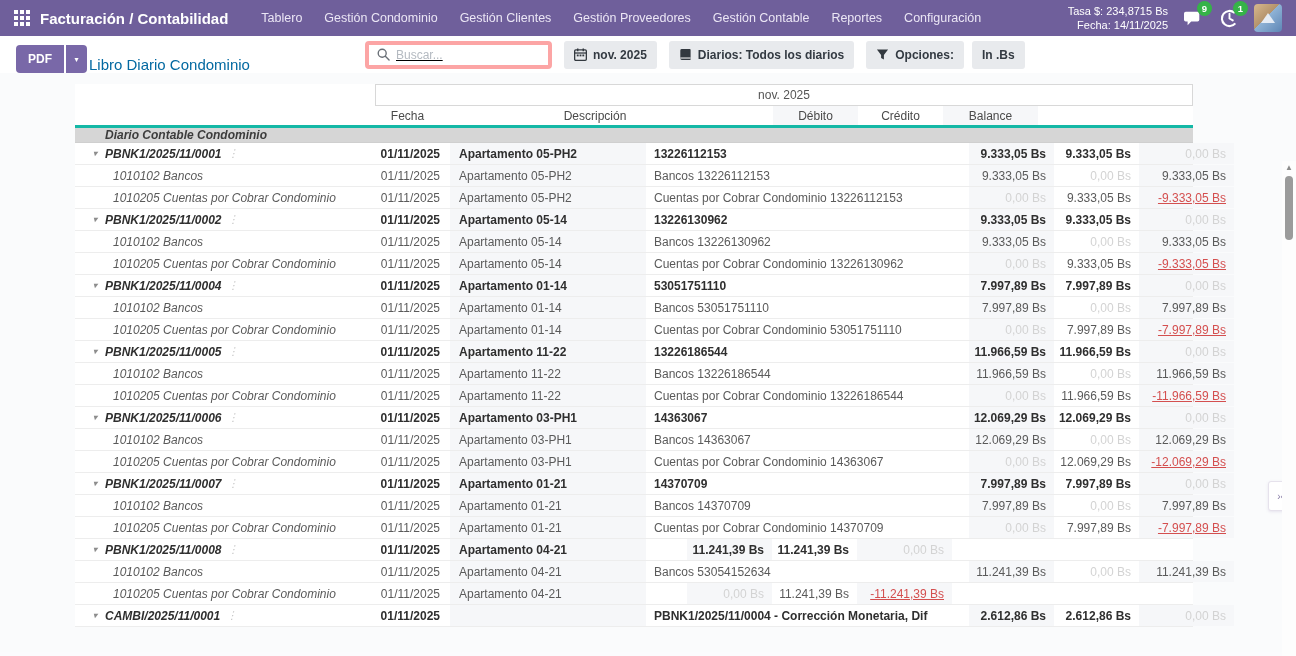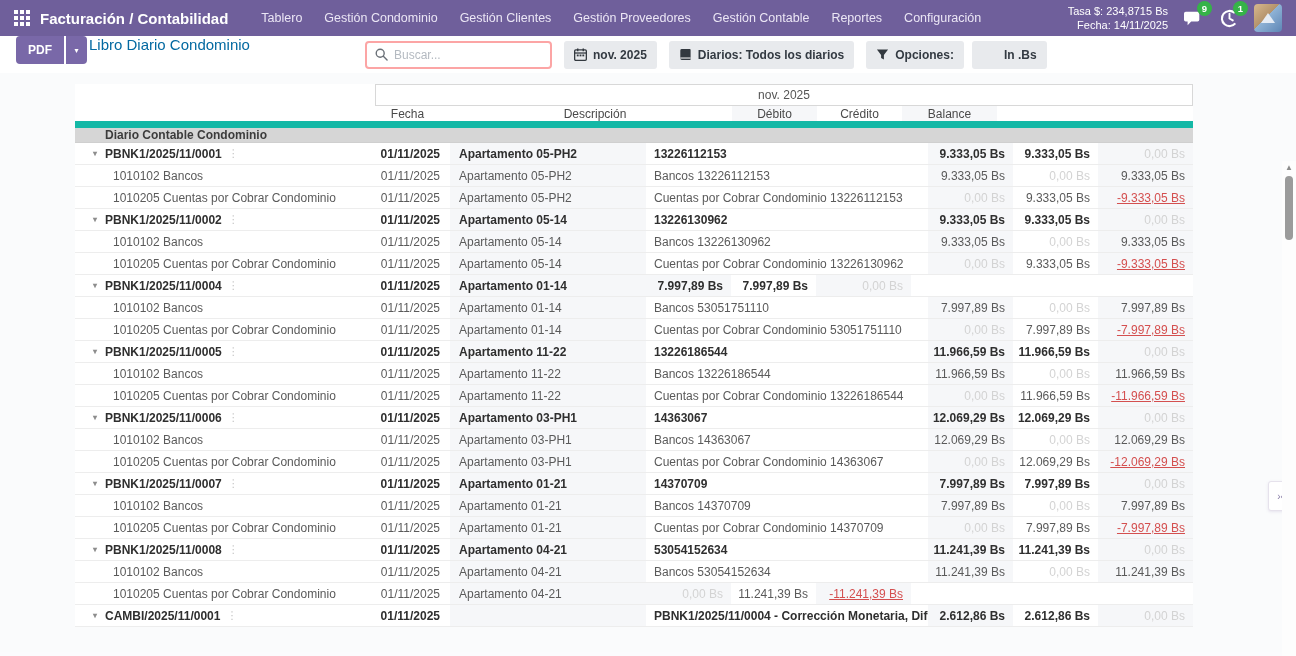--- a/index.html
+++ b/index.html
@@ -12,45 +12,45 @@
   .brand { font-size:15px; font-weight:bold; color:#fff; margin-right:22px; white-space:nowrap; }
   .nav-item { font-size:12.5px; color:#ebe6f5; padding:12px 11px; line-height:40px; white-space:nowrap; cursor:pointer; }
   .nav-right { margin-left:auto; display:flex; align-items:center; gap:14px; padding-right:4px; }
   .rate { font-size:11px; line-height:1.3; text-align:right; color:#fff; white-space:nowrap; }
   .icon-wrap { position:relative; width:22px; height:22px; display:flex; align-items:center; justify-content:center; cursor:pointer; }
   .badge { position:absolute; top:-6px; right:-8px; min-width:15px; height:15px; padding:0 3px; background:#35b348; color:#fff; font-size:9.5px; font-weight:bold; border-radius:8px; display:flex; align-items:center; justify-content:center; }
   .avatar { width:28px; height:28px; border-radius:4px; background:linear-gradient(135deg,#d8b98e 0%,#b4936c 45%,#8fb3d6 46%,#5d86b5 100%); position:relative; overflow:hidden; cursor:pointer; }
   .avatar:after { content:""; position:absolute; left:7px; top:9px; width:14px; height:10px; background:#eef3f8; clip-path:polygon(50% 0,100% 100%,0 100%); opacity:.9; }
 
   
-  .control-panel { position:relative; height:37px; background:#fff; display:flex; align-items:flex-start; padding-left:16px; }
+  .control-panel { position:relative; height:37px; background:#fff; display:flex; align-items:flex-end; padding-left:16px; }
   .pdf-group { display:flex; align-items:center; }
   .pdf-main { height:28px; padding:0 12px; background:#7968a8; color:#fff; font-size:12px; font-weight:bold; border:none; border-radius:4px 0 0 4px; cursor:pointer; display:flex; align-items:center; }
   .pdf-caret { height:28px; width:21px; margin-left:2px; background:#7968a8; color:#fff; border:none; border-radius:0 4px 4px 0; cursor:pointer; display:flex; align-items:center; justify-content:center; font-size:8px; }
   .view-title { margin-left:2px; font-size:15px; color:#0369a1; white-space:nowrap; }
   .cp-center { position:absolute; left:365px; top:4px; height:29px; display:flex; align-items:center; }
-  .search-box { width:187px; height:28px; border:2px solid #fca5a5; border-radius:4px; background:#fff; display:flex; align-items:center; padding:0 8px; }
+  .search-box { width:187px; height:28px; border:4px solid #fca5a5; border-radius:4px; background:#fff; display:flex; align-items:center; padding:0 8px;text-decoration:underline; }
   .search-box input { border:none; outline:none; flex:1; font-size:12px; color:#444; font-family:"Liberation Sans",sans-serif; background:transparent; min-width:0; }
   .search-box input::placeholder { color:#b4bac1; }
   .cp-btn { height:28px; margin-left:12px; padding:0 10px; background:#e8eaed; border:none; border-radius:3px; color:#333a42; font-size:12px; font-weight:bold; display:flex; align-items:center; gap:6px; white-space:nowrap; cursor:pointer; }
   .cp-btn.slim { margin-left:8px; font-weight:normal; }
   .cp-icon { width:13px; height:13px; flex:0 0 auto; }
 
   
   .content { position:relative; width:1296px; height:579px; background:#fafbfc; }
   .sheet { position:absolute; left:75px; top:11px; width:1118px; background:#fff; font-size:12px; color:#5a5a5a; }
   .period-row { margin-left:300px; width:818px; height:22px; border:1px solid #d8d8d8; display:flex; align-items:center; justify-content:center; color:#555; background:#fff; }
-  .head-row { display:flex; height:22px; align-items:center; border-bottom:7px solid #14b8a6; color:#4a4a4a; }
+  .head-row { display:flex; height:22px; align-items:center; border-bottom:3px solid #14b8a6; color:#4a4a4a; }
   .head-row .cell { text-align:center; height:100%; display:flex; align-items:center; justify-content:center; }
   .cell { flex:0 0 auto; overflow:hidden; white-space:nowrap; height:100%; display:flex; align-items:center; }
-  .c-name { width:300px; }
+  .c-name { width:300px;font-style:italic; }
   .c-fecha { width:75px; justify-content:flex-end; padding-right:10px; }
   .c-contacto { width:196px; padding-left:9px; }
   .c-desc { width:282px; padding-left:8px; }
-  .c-debito { width:85px; }
+  .c-debito { width:85px;margin-left:41px; }
   .c-credito { width:85px; }
   .c-balance { width:95px; }
   .num { justify-content:flex-end; padding-right:8px; }
   .s { background:#f6f7f9; }
 
   .tr { display:flex; height:22px; border-bottom:1px solid #ededed; align-items:center; cursor:pointer; }
   .tr.journal { height:15px; background:#d6d6d6; font-weight:bold; color:#3c3c3c; border-bottom:1px solid #cfcfcf; }
   .tr.journal .cell { background:transparent; }
   .tr.journal .c-name { padding-left:30px; }
   .tr.group { font-weight:bold; color:#2f2f2f; }
@@ -154,21 +154,21 @@
         </svg>
         <span>Diarios: Todos los diarios</span>
       </button>
       <button class="cp-btn">
         <svg class="cp-icon" viewBox="0 0 14 14">
           <path d="M1 1.5h12L8.5 7.5v5l-3-1.8V7.5z" fill="#33393f"></path>
         </svg>
         <span>Opciones:</span>
       </button>
       <button class="cp-btn slim">
-        <span style="font-weight:bold;margin-left:22px;">In .Bs</span>
+        <span style="font-weight:bold;">In .Bs</span>
       </button>
     </div>
   </div>
 
   <div class="content">
     <div class="sheet">
       <div class="period-row">nov. 2025</div>
       <div class="head-row">
         <div class="cell c-name"></div>
         <div class="cell c-fecha">Fecha</div>
@@ -270,20 +270,21 @@
     <div class="cell c-balance s num neg">-9.333,05 Bs</div>
   </div>
           <div class="tr group">
     <div class="cell c-name">
       <span class="caret">▾</span>
       <span class="rname">PBNK1/2025/11/0004</span>
       <span class="kebab">⋮</span>
     </div>
     <div class="cell c-fecha">01/11/2025</div>
     <div class="cell c-contacto s">Apartamento 01-14</div>
+    <div class="cell c-desc">53051751110</div>
     <div class="cell c-debito s num">7.997,89 Bs</div>
     <div class="cell c-credito num">7.997,89 Bs</div>
     <div class="cell c-balance s num muted">0,00 Bs</div>
   </div>
           <div class="tr line">
     <div class="cell c-name">
 
       <span class="rname">1010102 Bancos</span>
 
     </div>
@@ -425,21 +426,20 @@
     <div class="cell c-balance s num neg">-7.997,89 Bs</div>
   </div>
           <div class="tr group">
     <div class="cell c-name">
       <span class="caret">▾</span>
       <span class="rname">PBNK1/2025/11/0008</span>
       <span class="kebab">⋮</span>
     </div>
     <div class="cell c-fecha">01/11/2025</div>
     <div class="cell c-contacto s">Apartamento 04-21</div>
-    <div class="cell c-desc">53054152634</div>
     <div class="cell c-debito s num">11.241,39 Bs</div>
     <div class="cell c-credito num">11.241,39 Bs</div>
     <div class="cell c-balance s num muted">0,00 Bs</div>
   </div>
           <div class="tr line">
     <div class="cell c-name">
 
       <span class="rname">1010102 Bancos</span>
 
     </div>

